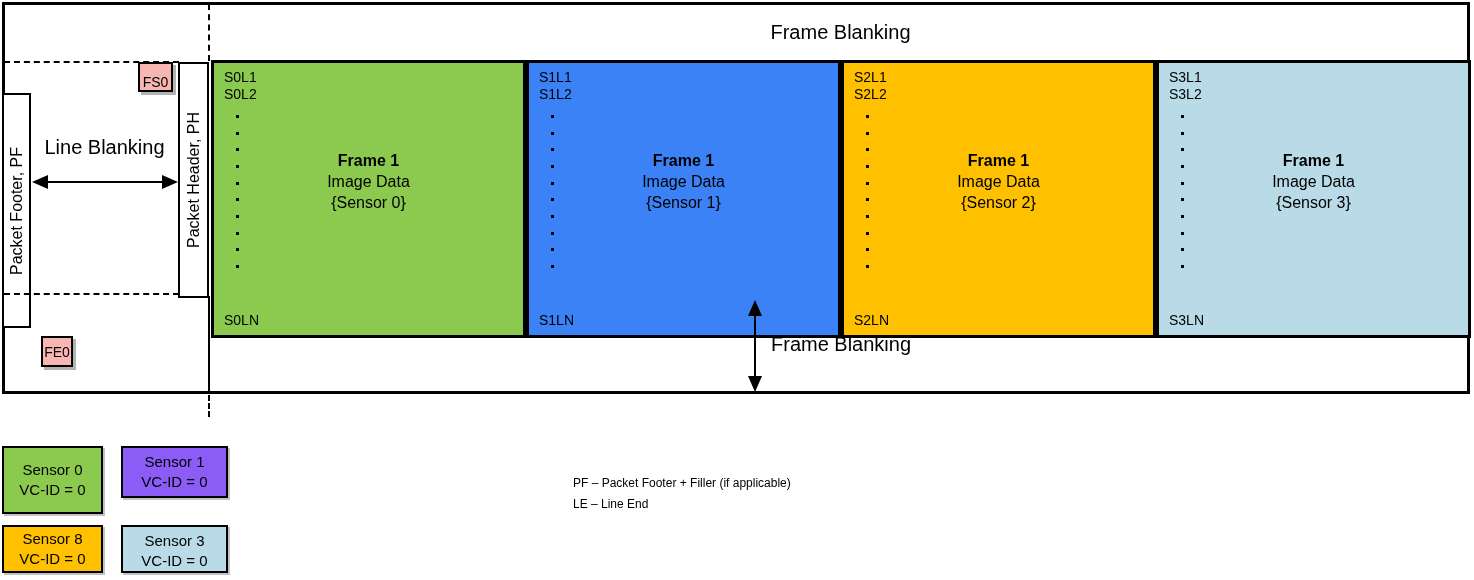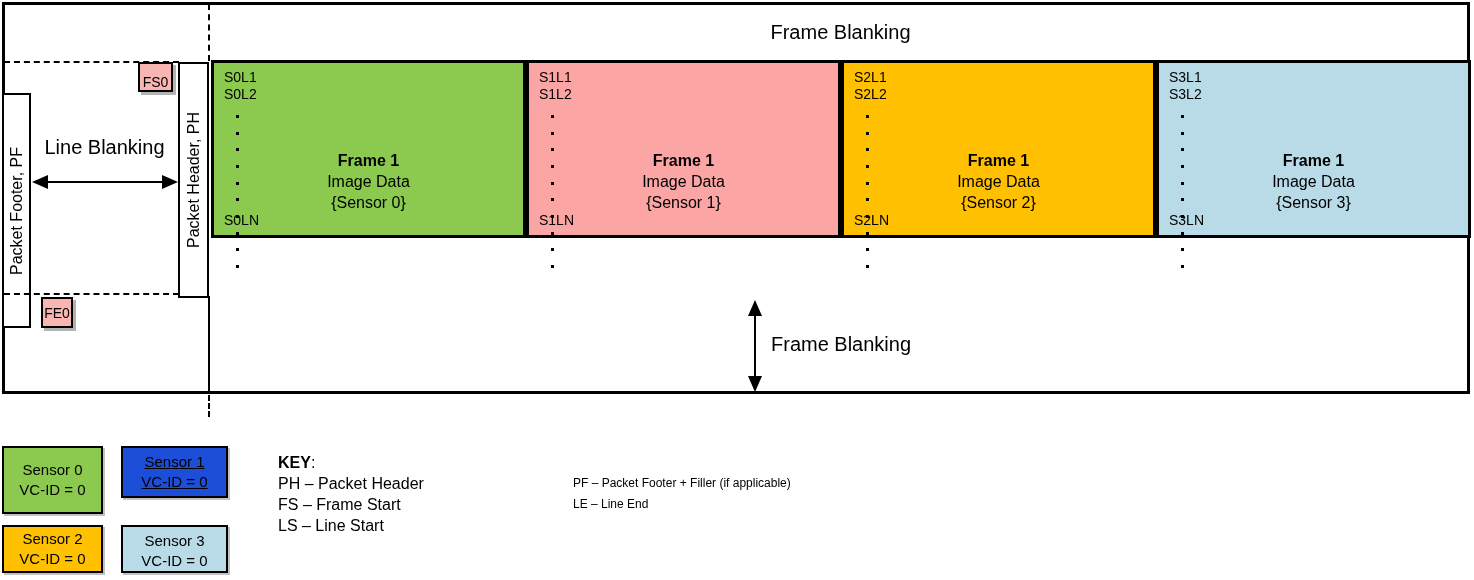--- a/index.html
+++ b/index.html
@@ -51,21 +51,21 @@
   .v-arrow { position:absolute; left:747px; top:300px; width:16px; height:92px; }
   .v-arrow .shaft { position:absolute; top:2px; bottom:2px; left:7px; width:2px; background:#000; }
   .v-arrow .head-t, .v-arrow .head-b { position:absolute; left:1px; width:0; height:0;
     border-left:7px solid transparent; border-right:7px solid transparent; }
   .v-arrow .head-t { top:0; border-bottom:16px solid #000; }
   .v-arrow .head-b { bottom:0; border-top:16px solid #000; }
 
   .fb-bottom-label { position:absolute; left:771px; top:333px; font-size:20px; }
 
   
-  .frames-row { position:absolute; left:211px; top:60px; width:1260px; height:178px; display:flex; }
+  .frames-row { position:absolute; left:211px; top:60px; width:1260px; height:278px; display:flex; }
   .frame { position:relative; flex:1 1 0; border:3px solid #000; }
   .frame .lines-top { position:absolute; left:10px; top:6px; font-size:14px; line-height:17px; }
   .frame .dots { position:absolute; left:16px; top:52px; height:153px; width:14px;
     display:flex; flex-direction:column; justify-content:space-between; align-items:center; }
   .frame .dots i { display:block; width:3px; height:3px; background:#000; }
   .frame .center-text { position:absolute; left:0; right:0; top:87px; text-align:center; font-size:16px; line-height:21px; }
   .frame .center-text .t { font-weight:bold; }
   .frame .last-line { position:absolute; left:10px; bottom:7px; font-size:14px; }
 
   
@@ -99,21 +99,21 @@
   </div>
   <div class="dash-h dash-h2"></div>
 
   <div class="v-label-box ph-box">
     <span>Packet Header, PH</span>
   </div>
 
   <div class="tag fs-tag" style="background: rgb(248, 182, 178); align-items: flex-end;">
     <span>FS0</span>
   </div>
-  <div class="tag fe-tag" style="background: rgb(248, 182, 178);">
+  <div class="tag fe-tag" style="background: rgb(248, 182, 178); margin-top: 39px;">
     <span>FE0</span>
   </div>
 
   <div class="line-blanking-label">Line Blanking</div>
   <div class="h-arrow">
     <span class="head-l"></span>
     <span class="shaft"></span>
     <span class="head-r"></span>
   </div>
 
@@ -136,21 +136,21 @@
           <i></i>
         </div>
       <div class="center-text">
         <div class="t">Frame 1</div>
         <div>Image Data</div>
         <div>{Sensor 0}</div>
       </div>
       <div class="last-line">S0LN</div>
     </div>
 
-    <div class="frame" style="background: #fca5a5;">
+    <div class="frame" style="background: #3b82f6;">
       <div class="lines-top">
         <div>S1L1</div>
         <div>S1L2</div>
       </div>
       <div class="dots">
           <i></i>
           <i></i>
           <i></i>
           <i></i>
           <i></i>
@@ -227,37 +227,31 @@
     <span class="head-b"></span>
   </div>
   <div class="fb-bottom-label">Frame Blanking</div>
 
   <div class="dash-v dash-v-bottom"></div>
 
   <div class="legend-box legend-0" style="background: rgb(140, 201, 79);">
     <div>Sensor 0</div>
     <div>VC-ID = 0</div>
   </div>
-  <div class="legend-box legend-1" style="background: #1d4ed8; text-decoration: underline;">
+  <div class="legend-box legend-1" style="background: #8b5cf6;">
     <div>Sensor 1</div>
     <div>VC-ID = 0</div>
   </div>
   <div class="legend-box legend-2" style="background: rgb(255, 192, 0);">
-    <div>Sensor 2</div>
+    <div>Sensor 8</div>
     <div>VC-ID = 0</div>
   </div>
   <div class="legend-box legend-3" style="background: rgb(185, 219, 232);">
     <div>Sensor 3</div>
     <div>VC-ID = 0</div>
   </div>
 
-  <div class="key-left">
-    <div class="key-title"><b>KEY</b><span>:</span></div>
-    <div>PH – Packet Header</div>
-    <div>FS – Frame Start</div>
-    <div>LS – Line Start</div>
-  </div>
   <div class="key-right">
     <div>PF – Packet Footer + Filler (if applicable)</div>
     <div>LE – Line End</div>
   </div>
 
 </div>
 
 </body></html>

